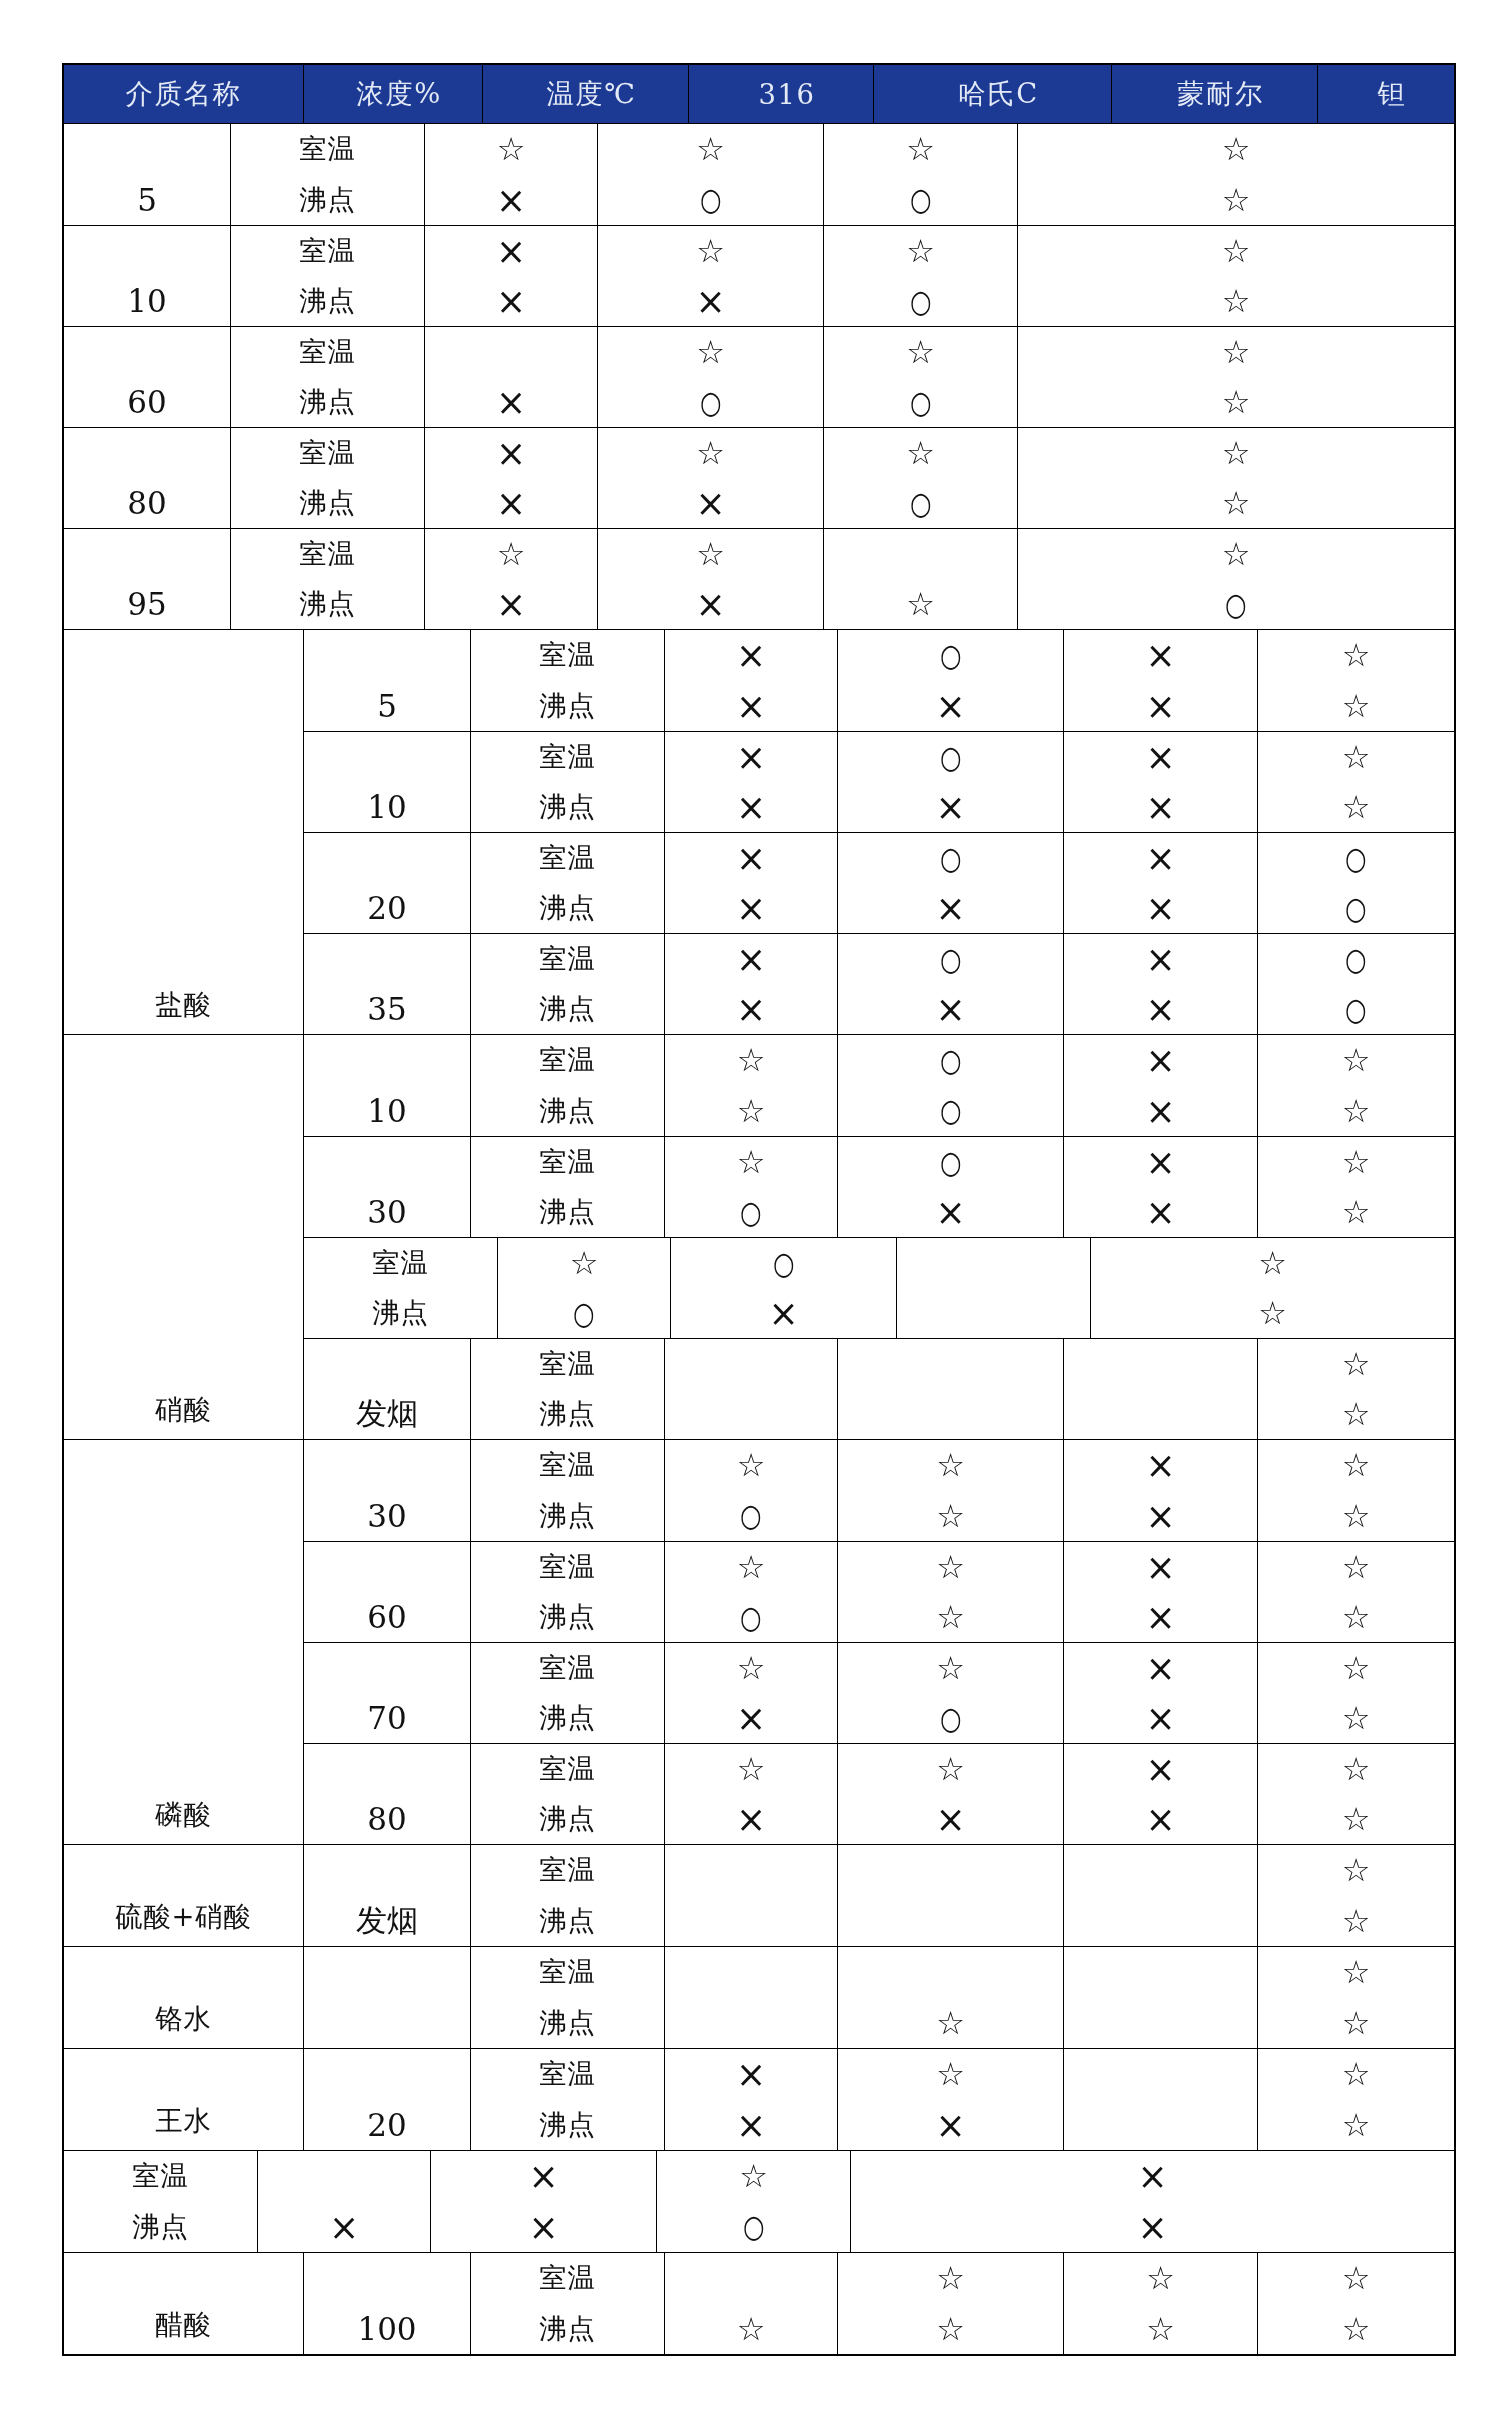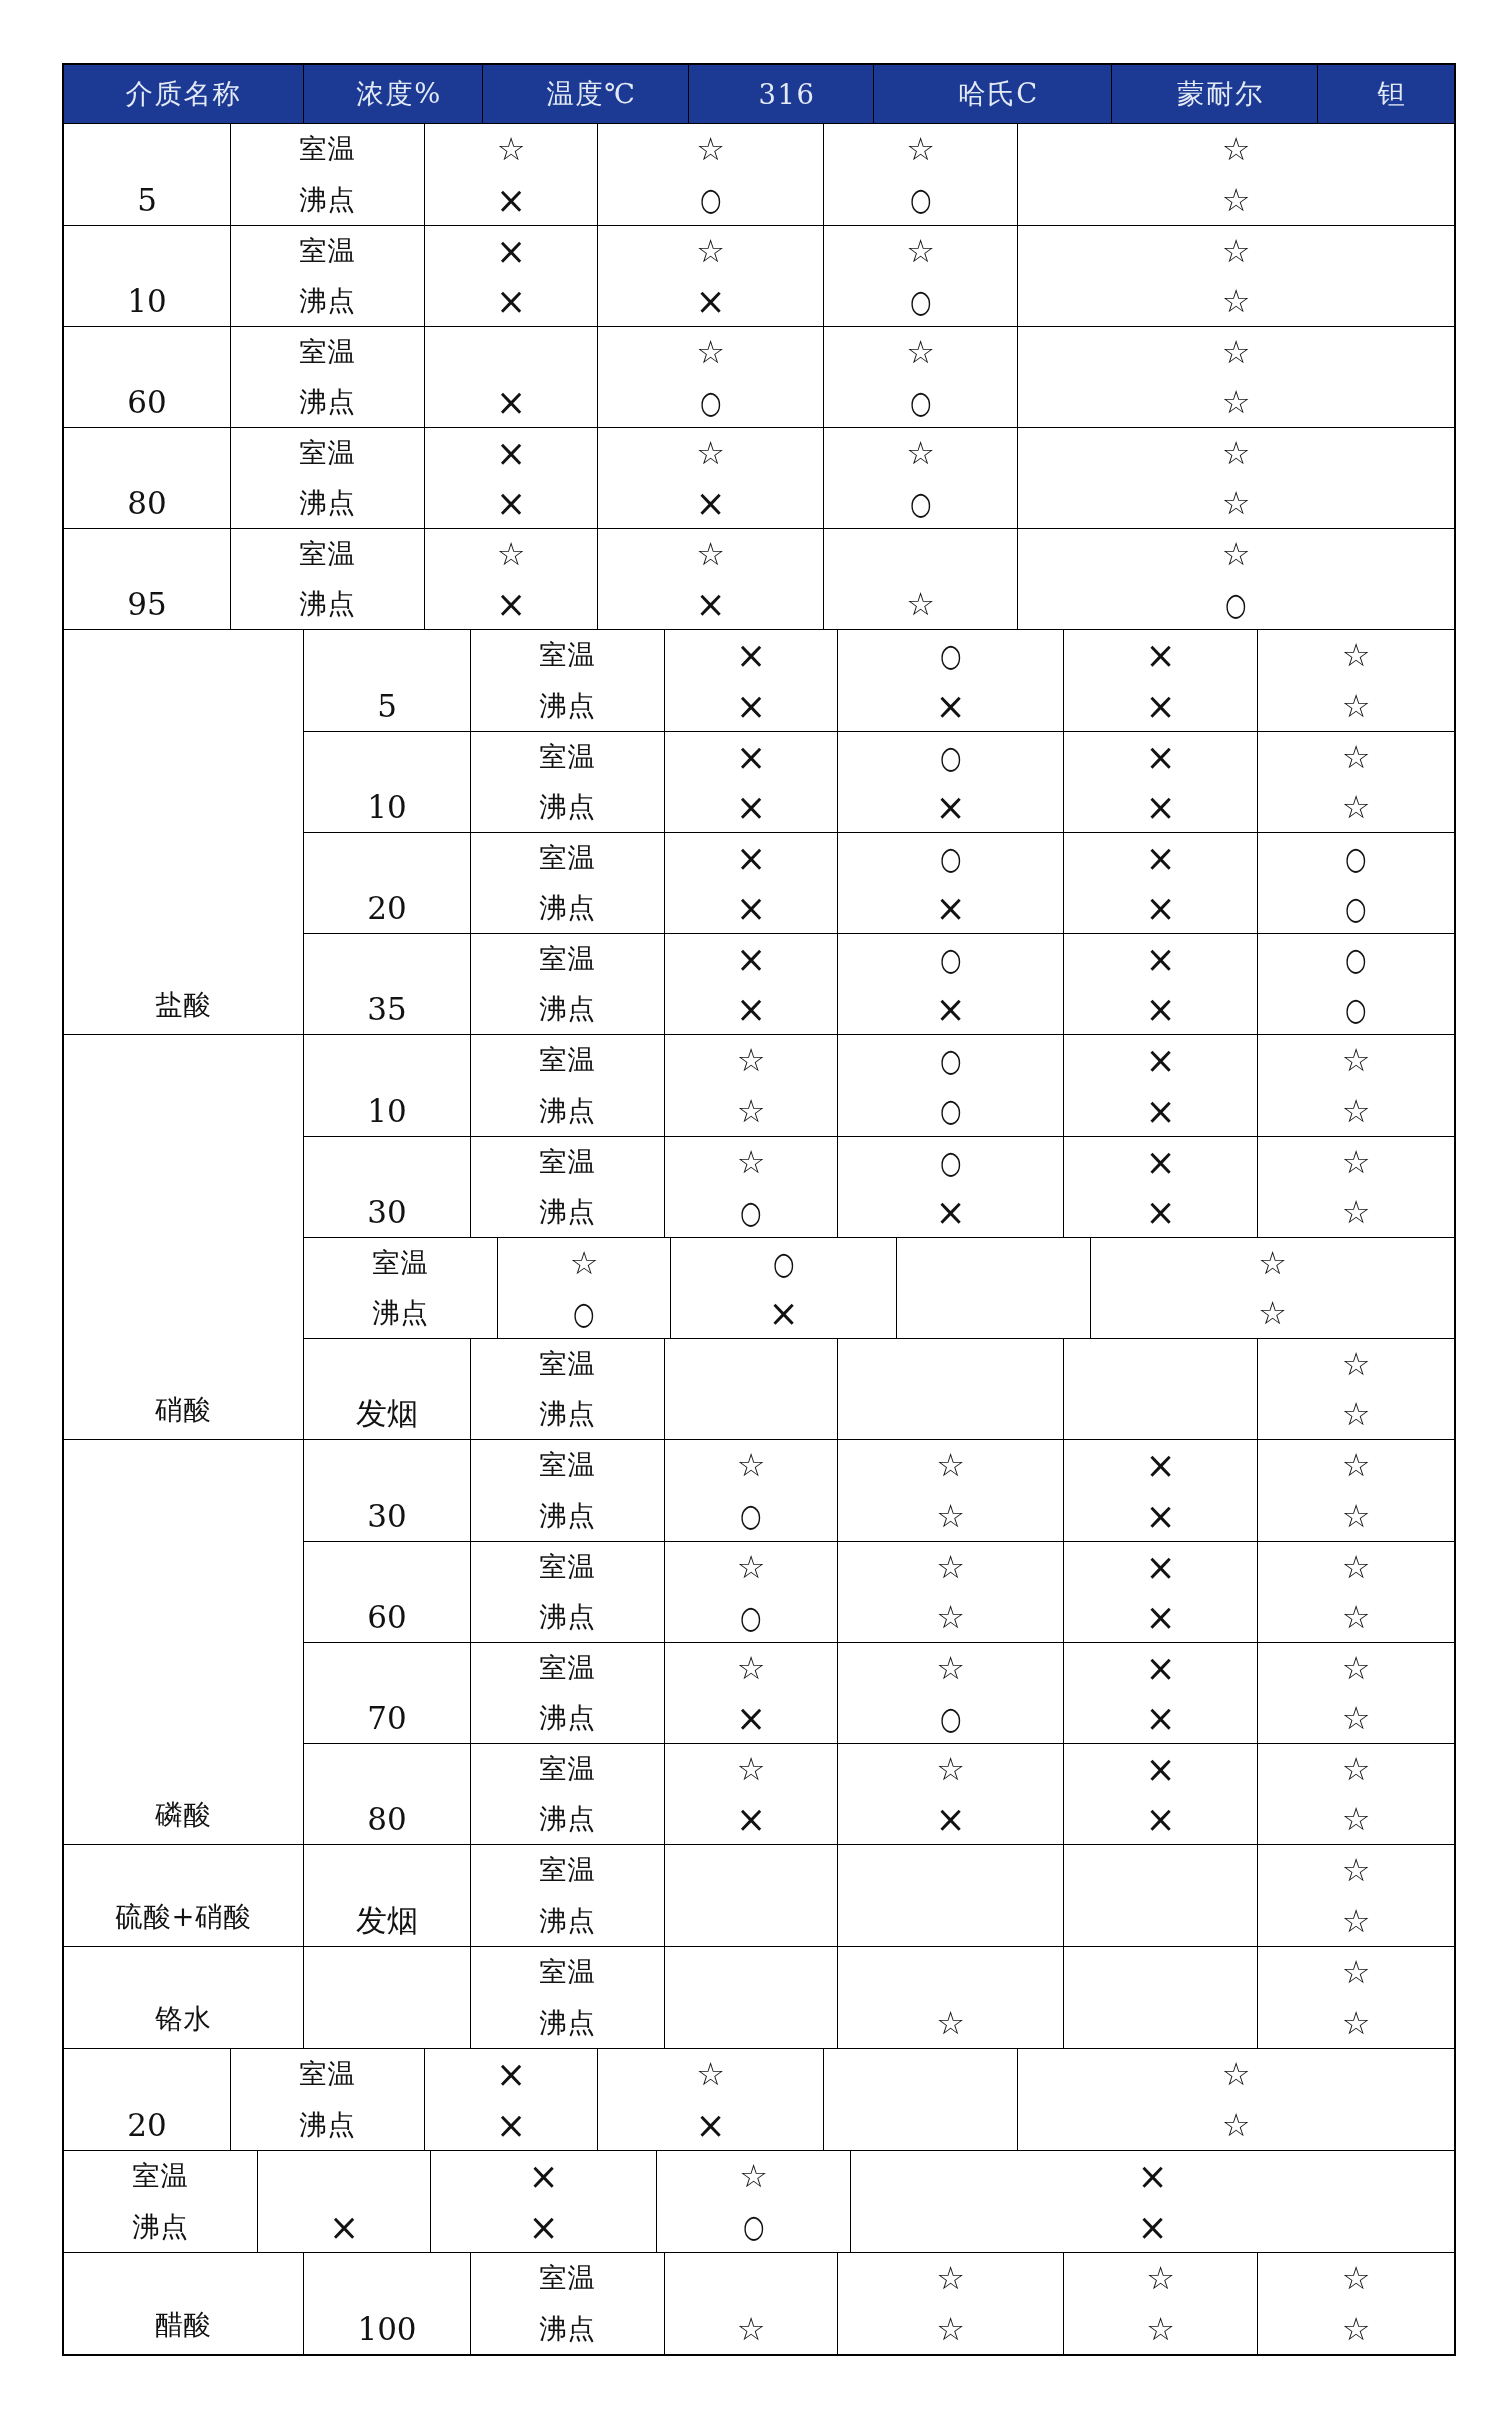--- a/index.html
+++ b/index.html
@@ -992,20 +992,21 @@
                 <div class="sym s-star">☆</div>
               </div>
               <div class="line">
                 <div class="sym s-star">☆</div>
               </div>
             </div>
           </div>
         </div>
       </div>
       <div class="group">
+        <div class="medium">王水</div>
         <div class="blocks">
           <div class="block first">
             <div class="cell w1">
               <div class="line"></div>
               <div class="line">
                 <div class="conc">20</div>
               </div>
             </div>
             <div class="cell w2">
               <div class="line">

